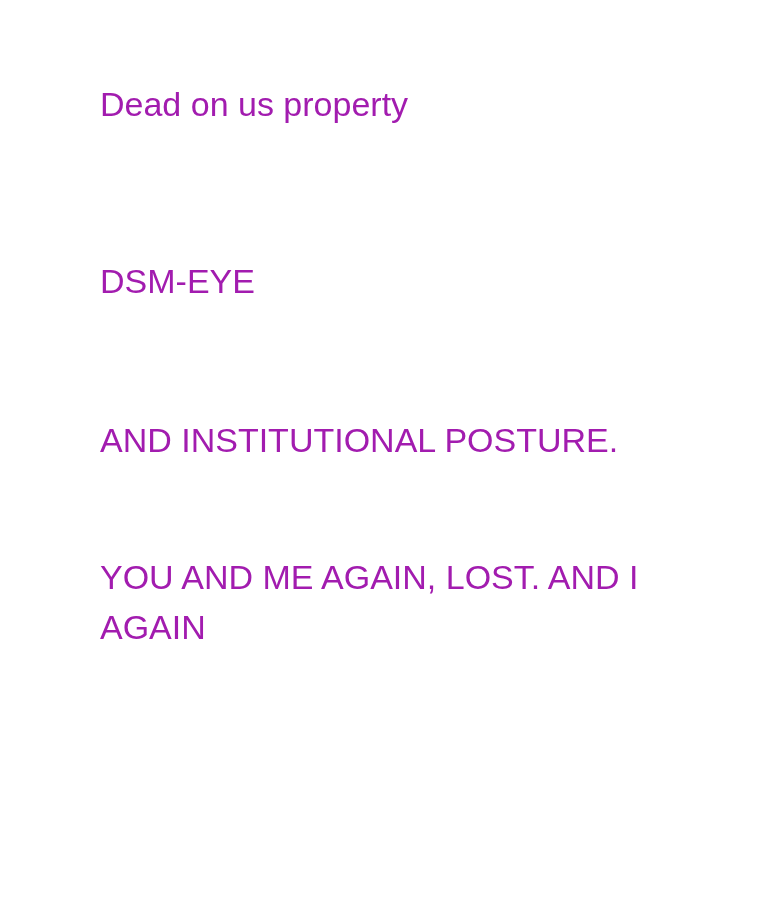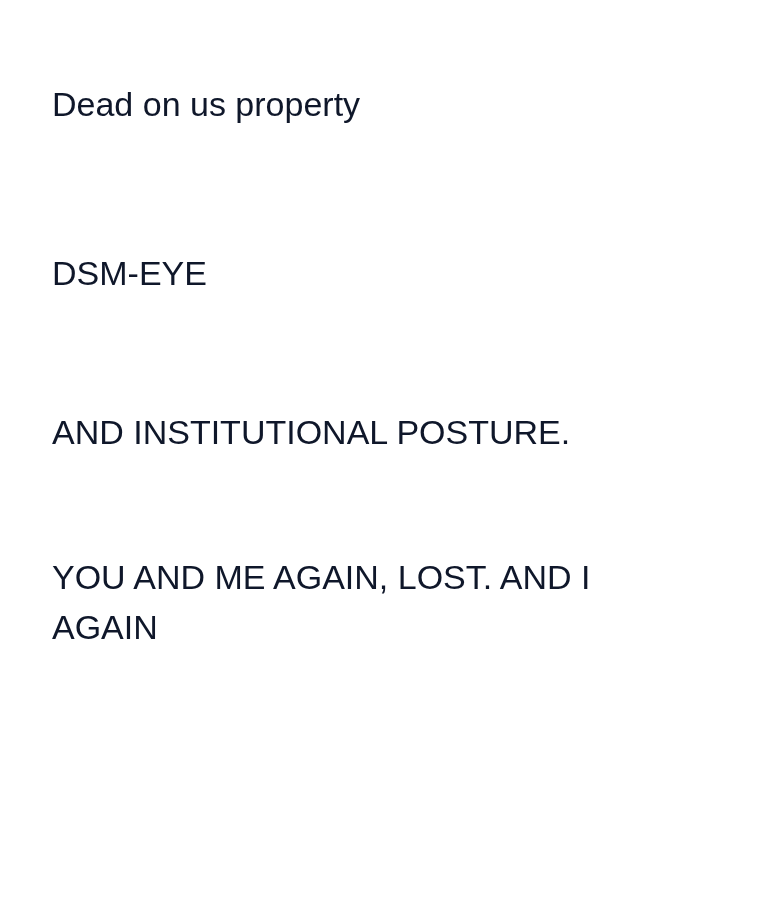--- a/index.html
+++ b/index.html
@@ -7,33 +7,34 @@
     padding: 0;
     background: #ffffff;
   }
   .page {
     position: relative;
     width: 716px;
     height: 900px;
     background: #ffffff;
     overflow: hidden;
     font-family: "Liberation Sans", sans-serif;
-    color: #0f172a;
+    color: #a21caf;
+    margin-left: 48px;
   }
   .text-block {
     position: absolute;
     left: 52px;
     right: 30px;
     font-size: 34px;
     font-weight: 400;
     letter-spacing: 0;
     white-space: pre-wrap;
   }
   .block-1 { top: -6px;  line-height: 44px; }
-  .block-2 { top: 141px; line-height: 53px; }
+  .block-2 { top: 149px; line-height: 53px; }
   .block-3 { top: 452px; line-height: 50px; }
   .block-4 { top: 807px; line-height: 54px; }
   .line { display: block; }
 </style>
 </head>
 <body>
 
 <div class="page">
 
   <div class="text-block block-1">

